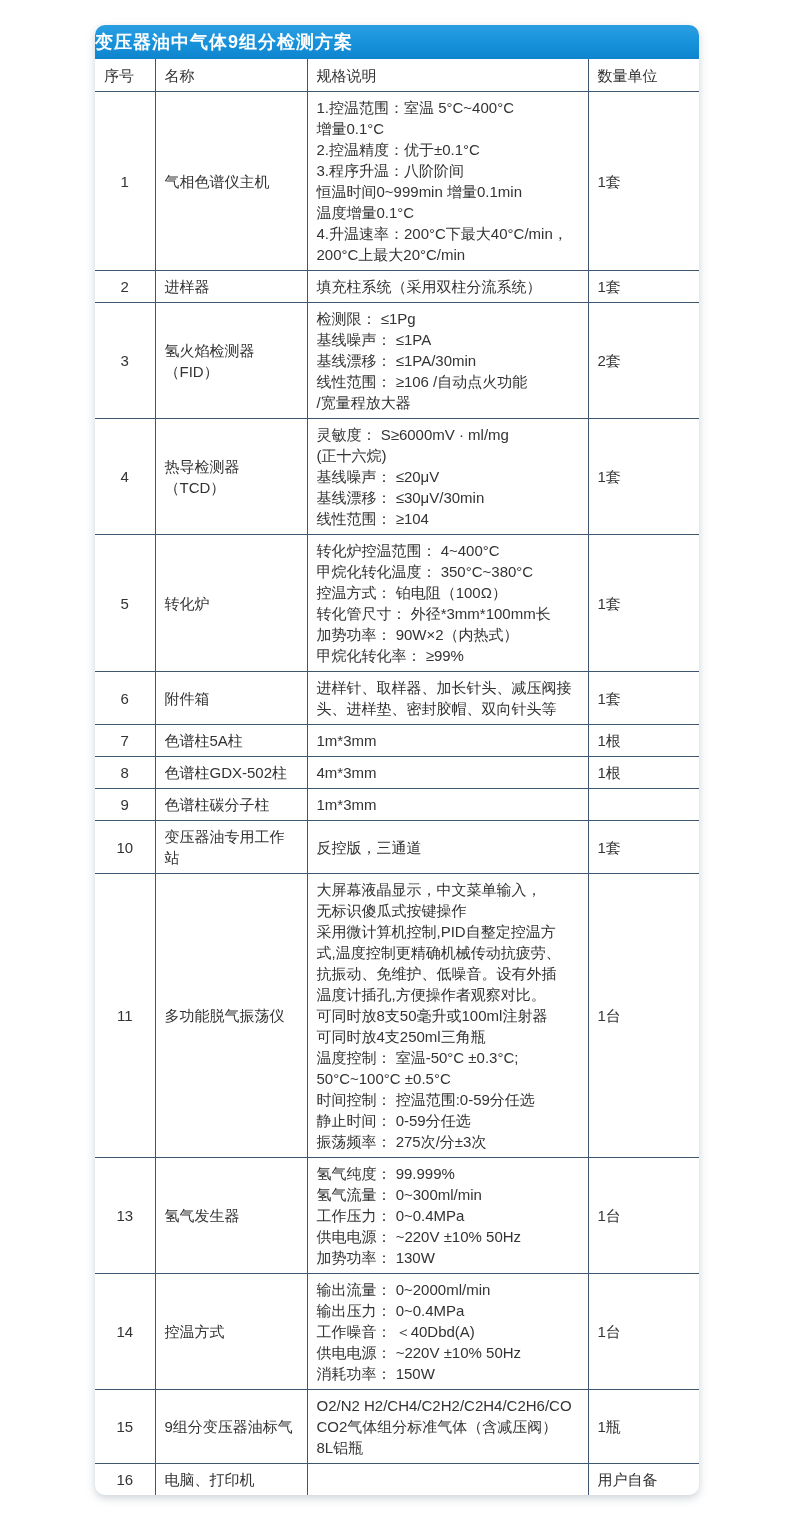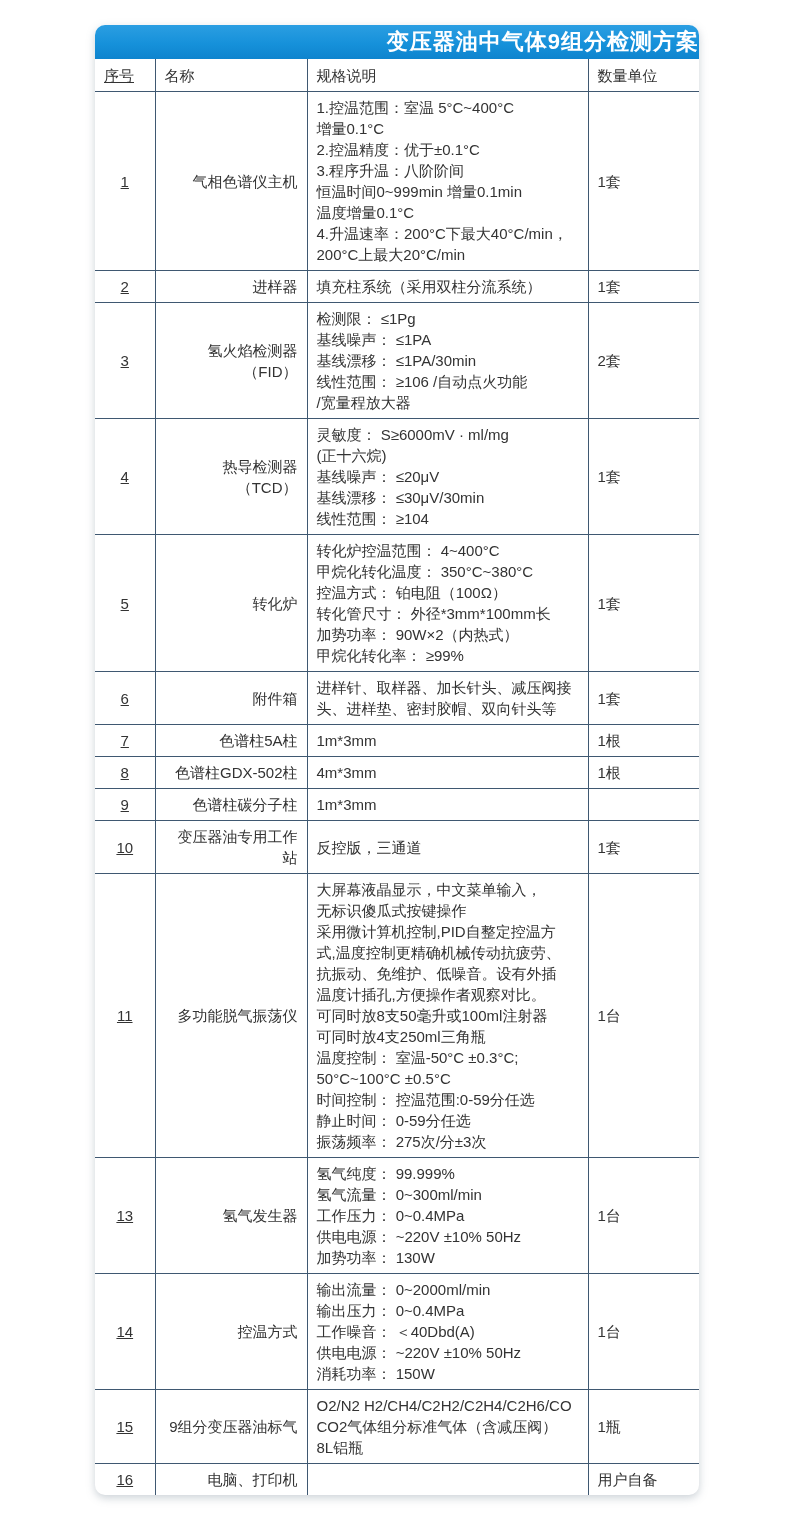--- a/index.html
+++ b/index.html
@@ -13,23 +13,23 @@
     left: 95px; top: 25px;
     width: 604px;
     background: #ffffff;
     border-radius: 10px;
     overflow: hidden;
     box-shadow: 0 3px 8px rgba(110,125,140,0.35);
   }
   .card-title {
     height: 34px;
     line-height: 34px;
-    text-align: right;
+    text-align: left;
     color: #ffffff;
-    font-size: 22px;
+    font-size: 18px;
     font-weight: bold;
     letter-spacing: 1px;
     background: linear-gradient(180deg, #2b9ee2 0%, #1691da 55%, #0e84ce 100%);
   }
   table.spec {
     width: 100%;
     border-collapse: collapse;
     table-layout: fixed;
     font-size: 15px;
     color: #333333;
@@ -49,22 +49,22 @@
 
   table.spec th {
     font-weight: normal;
     text-align: left;
     height: 22px;
   }
   col.c-no   { width: 60px; }
   col.c-name { width: 152px; }
   col.c-spec { width: 281px; }
   col.c-qty  { width: 111px; }
-  td.c-no, th.c-no { text-align: center; text-decoration: underline; }
-  td.c-name { text-align: right; }
+  td.c-no, th.c-no { text-align: center; }
+  td.c-name { text-align: left; }
   .spec-line { line-height: 21px; }
 </style>
 </head>
 <body>
 
 <div class="card">
   <div class="card-title">变压器油中气体9组分检测方案</div>
   <table class="spec">
     <colgroup>
       <col class="c-no">

